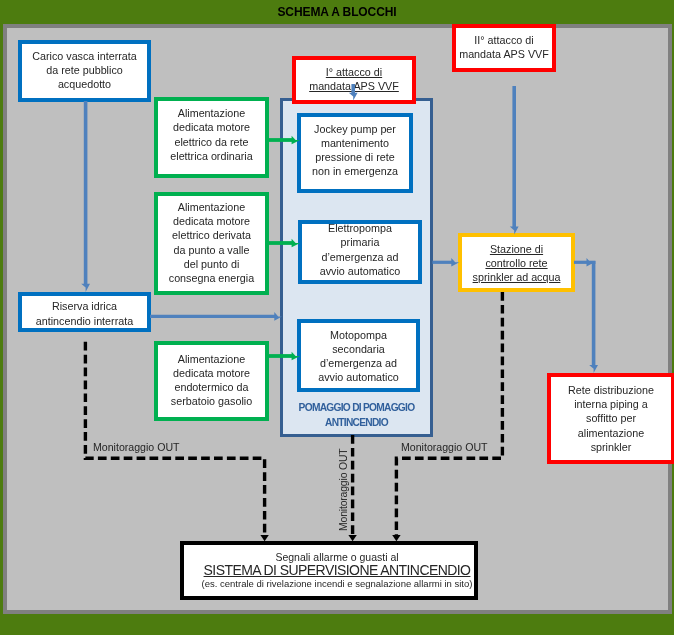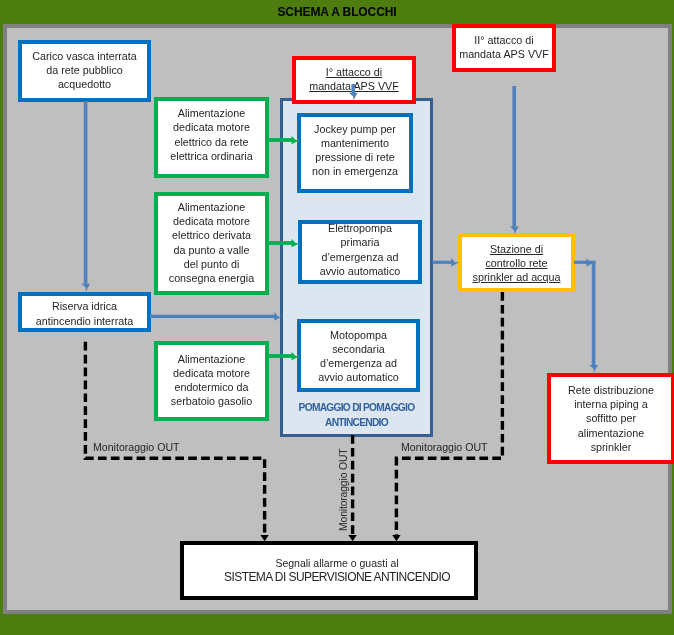--- a/index.html
+++ b/index.html
@@ -153,20 +153,21 @@
   <div class="bx b-yellow" style="left:458px;top:233px;width:117px;height:59px;text-decoration:underline;--dy:0.5px;">
     <span>Stazione di<br>controllo rete<br>sprinkler ad acqua</span>
   </div>
 
   <div class="bx b-red" style="left:527px;top:373px;width:128px;height:91px;margin-left:20px;--dy:0px;">
     <span>Rete distribuzione<br>interna piping a<br>soffitto per<br>alimentazione<br>sprinkler</span>
   </div>
 
   <div class="bx b-black" style="left:180px;top:541px;width:298px;height:59px;flex-direction:column;justify-content:center;">
     <span style="font-size:10.5px;line-height:13.5px;top:0;">Segnali allarme o guasti al</span>
-    <span style="font-size:12px;line-height:13px;letter-spacing:-0.57px;top:0;">SISTEMA DI SUPERVISIONE ANTINCENDIO</span>
+    <span style="font-size:14px;line-height:13px;letter-spacing:-0.57px;top:0;text-decoration:underline;">SISTEMA DI SUPERVISIONE ANTINCENDIO</span>
+    <span style="font-size:9.5px;line-height:13px;top:0;">(es. centrale di rivelazione incendi e segnalazione allarmi in sito)</span>
   </div>
 
   <div class="lbl" style="left:93px;top:441px;">Monitoraggio OUT</div>
   <div class="lbl" style="left:401px;top:441px;">Monitoraggio OUT</div>
   <div class="rot" style="left:338px;top:531px;">Monitoraggio OUT</div>
 
 </div>
 
 </body></html>

